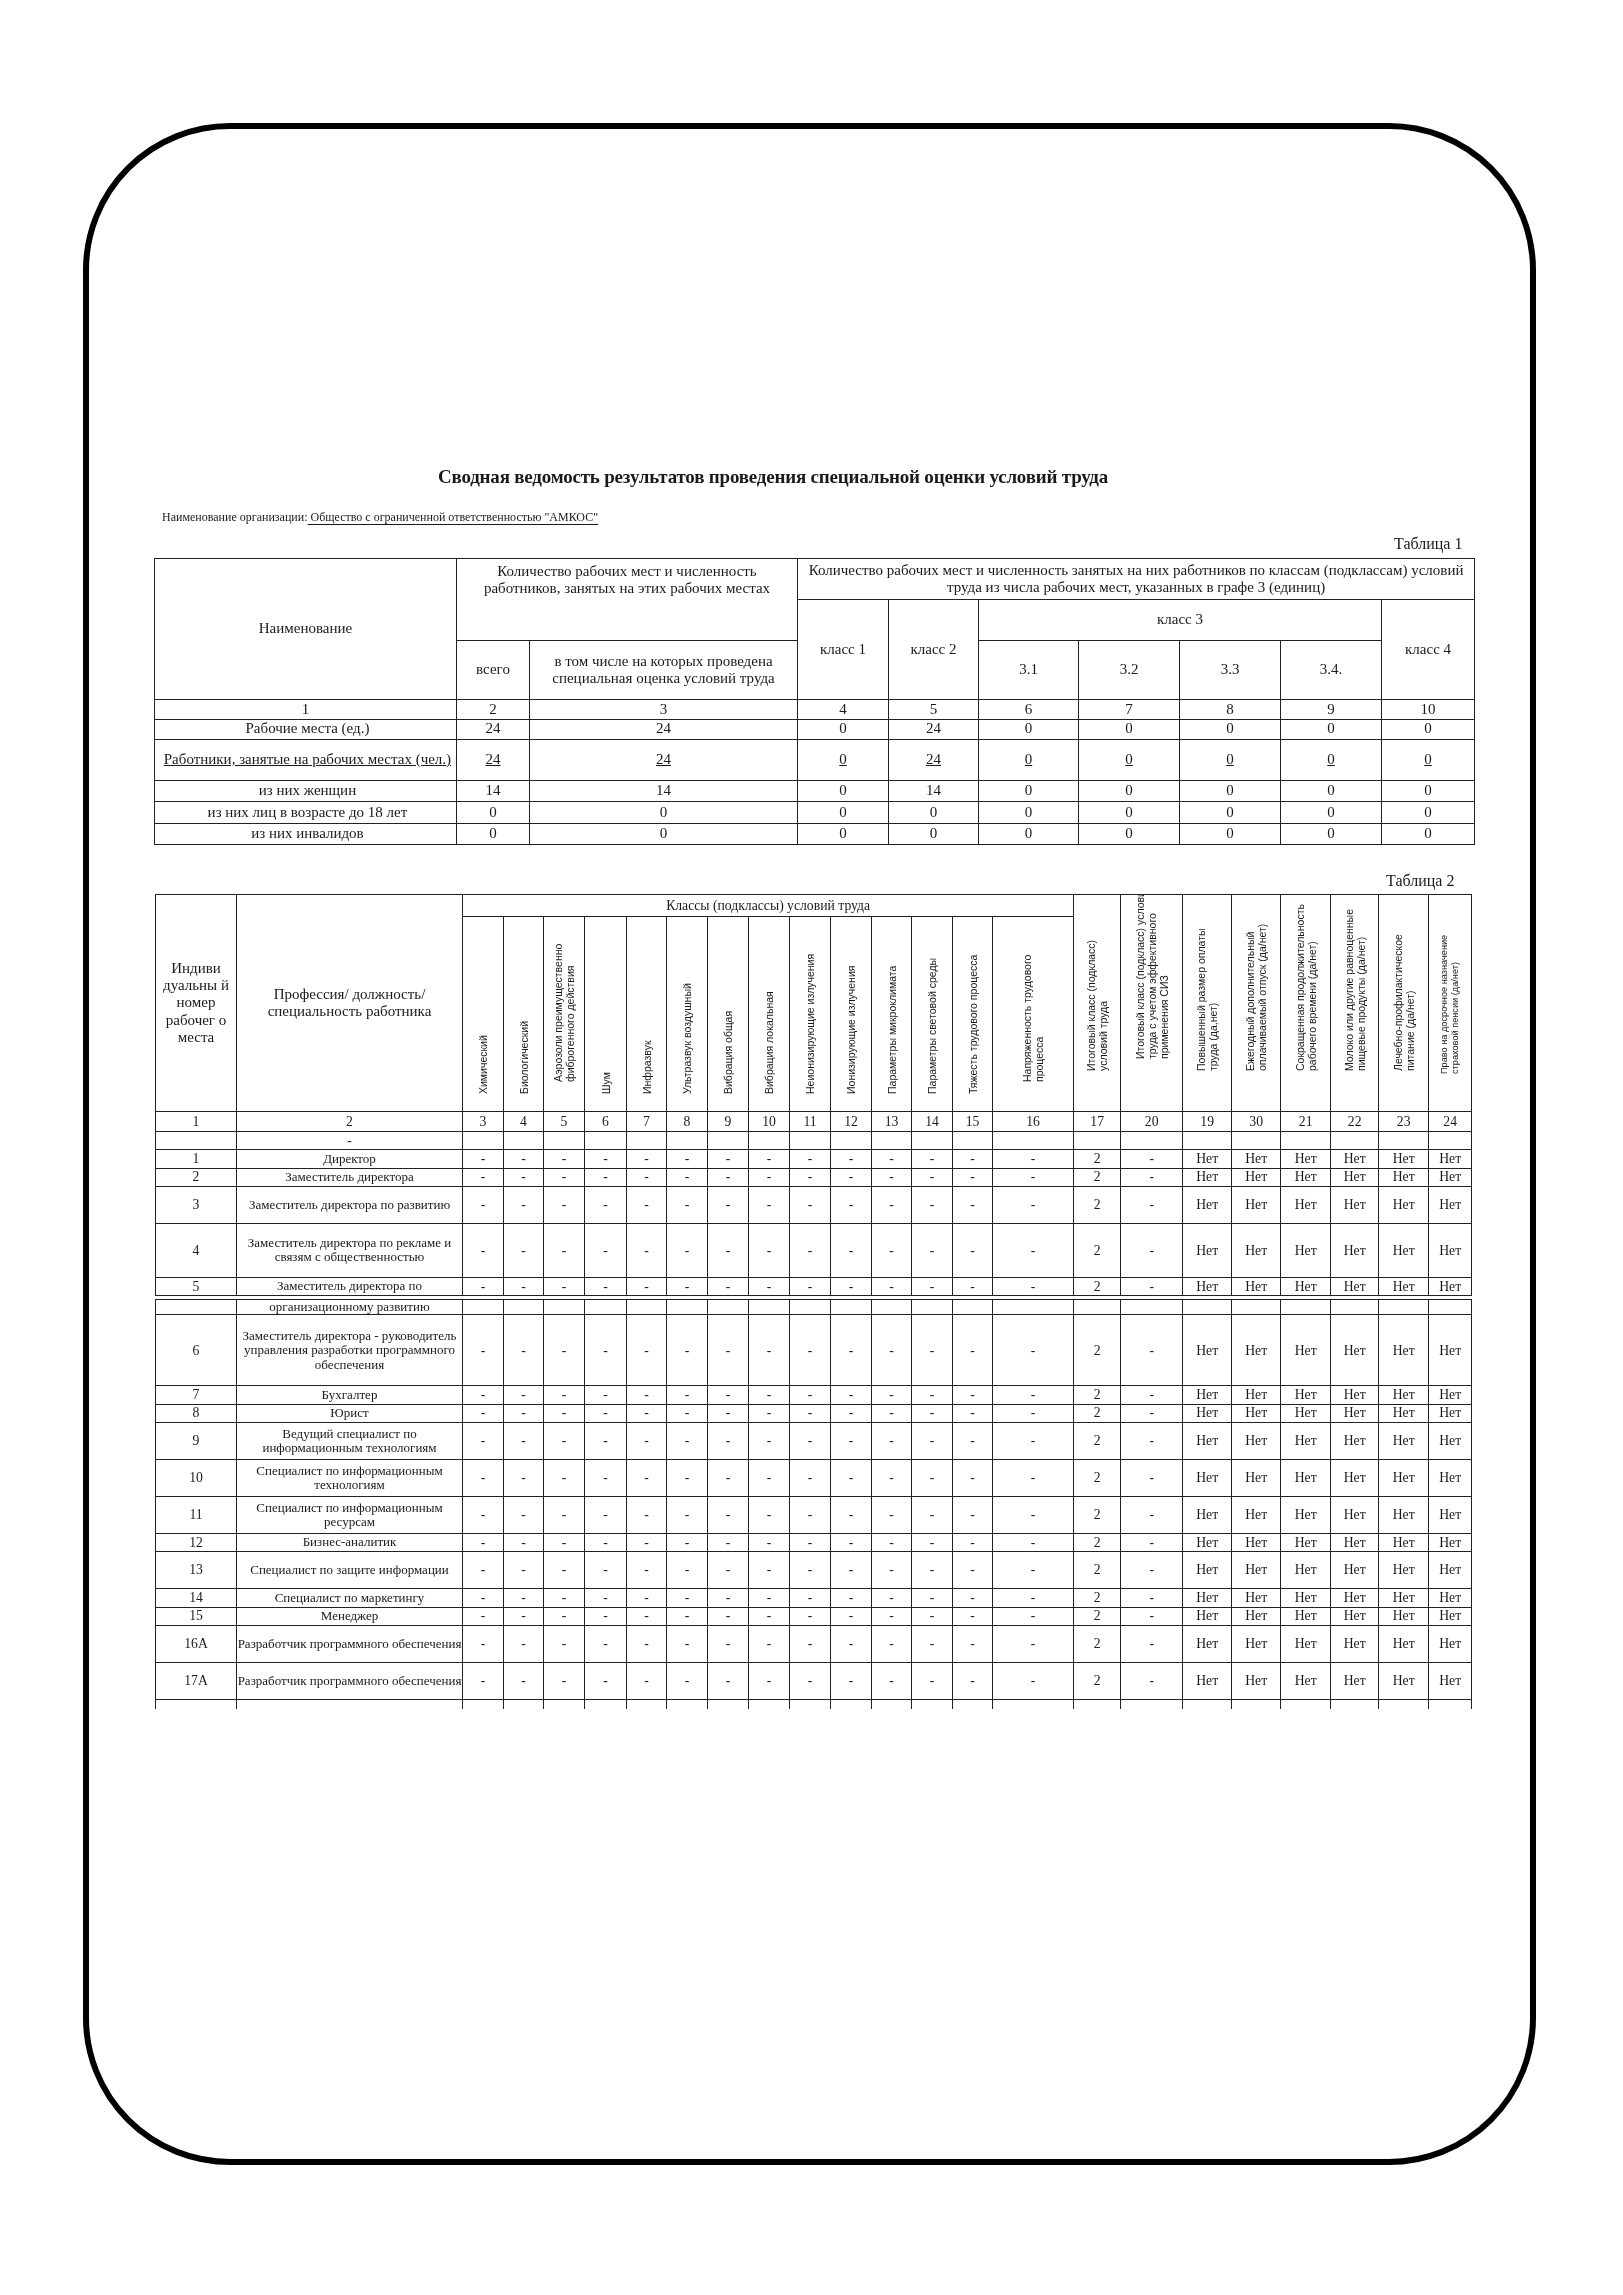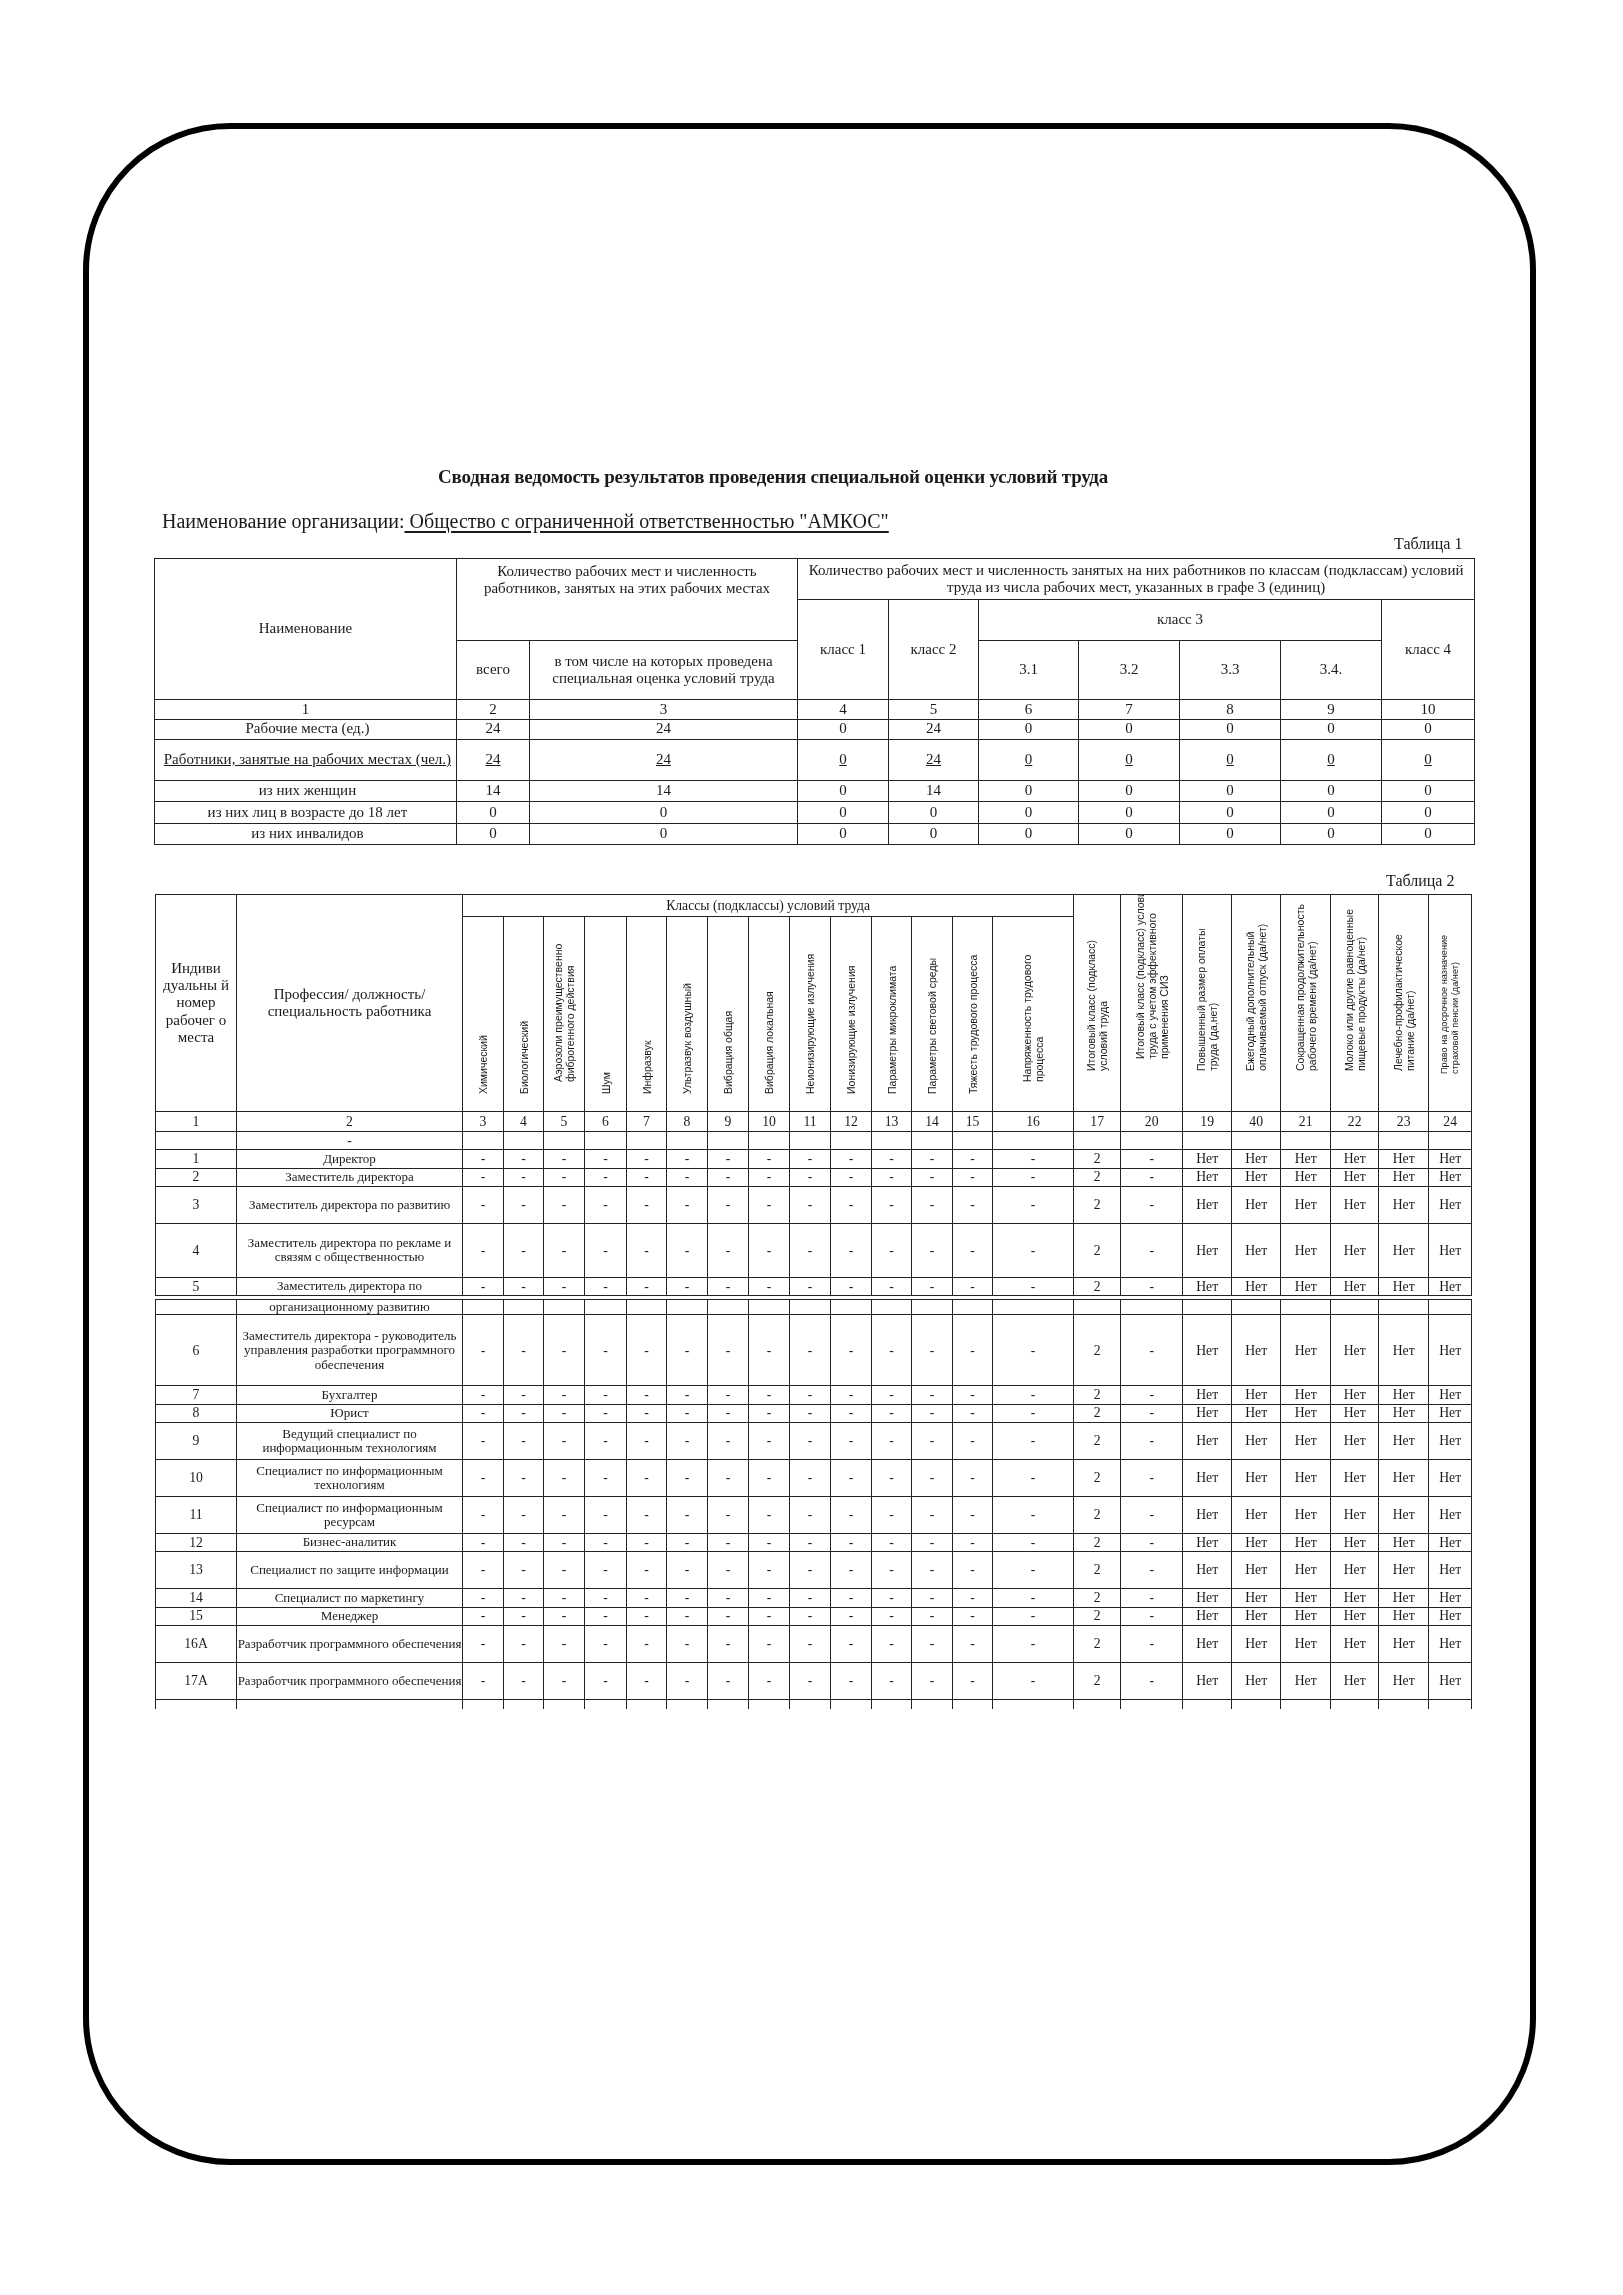--- a/index.html
+++ b/index.html
@@ -10,21 +10,21 @@
   .frame {
     position: absolute; left: 83px; top: 123px; width: 1453px; height: 2042px;
     border: 6.5px solid #000; border-radius: 147px; box-sizing: border-box;
   }
   .abs { position: absolute; }
   .title {
     left: 438px; top: 466px; font-size: 19px; font-weight: bold;
     letter-spacing: -0.2px; white-space: nowrap;
   }
   .org {
-    left: 162px; top: 510px; font-size: 20px; white-space: nowrap;
+    left: 162px; top: 510px; font-size: 12px; white-space: nowrap;
   }
   .org .val { text-decoration: underline; text-underline-offset: 3.3px; }
   .tcap { font-size: 16px; white-space: nowrap; }
   table { border-collapse: collapse; position: absolute; table-layout: fixed; }
   td { border: 1.3px solid #222; padding: 0; text-align: center; vertical-align: middle;
        font-size: 15px; line-height: 1.15; overflow: hidden; }
   td.left { text-align: center; padding-left: 3.9px; }
   .vwrap { position: relative; width: 100%; height: 100%; }
   .vtext {
     position: absolute; left: 50%; bottom: 5.2px;
@@ -316,21 +316,21 @@
         <td class="num">10</td>
         <td class="num">11</td>
         <td class="num">12</td>
         <td class="num">13</td>
         <td class="num">14</td>
         <td class="num">15</td>
         <td class="num">16</td>
         <td class="num">17</td>
         <td class="num">20</td>
         <td class="num">19</td>
-        <td class="num">40</td>
+        <td class="num">30</td>
         <td class="num">21</td>
         <td class="num">22</td>
         <td class="num">23</td>
         <td class="num">24</td>
       </tr>
     <tr style="height:18.3px">
       <td></td>
       <td>-</td>
       <td></td>
         <td></td>

